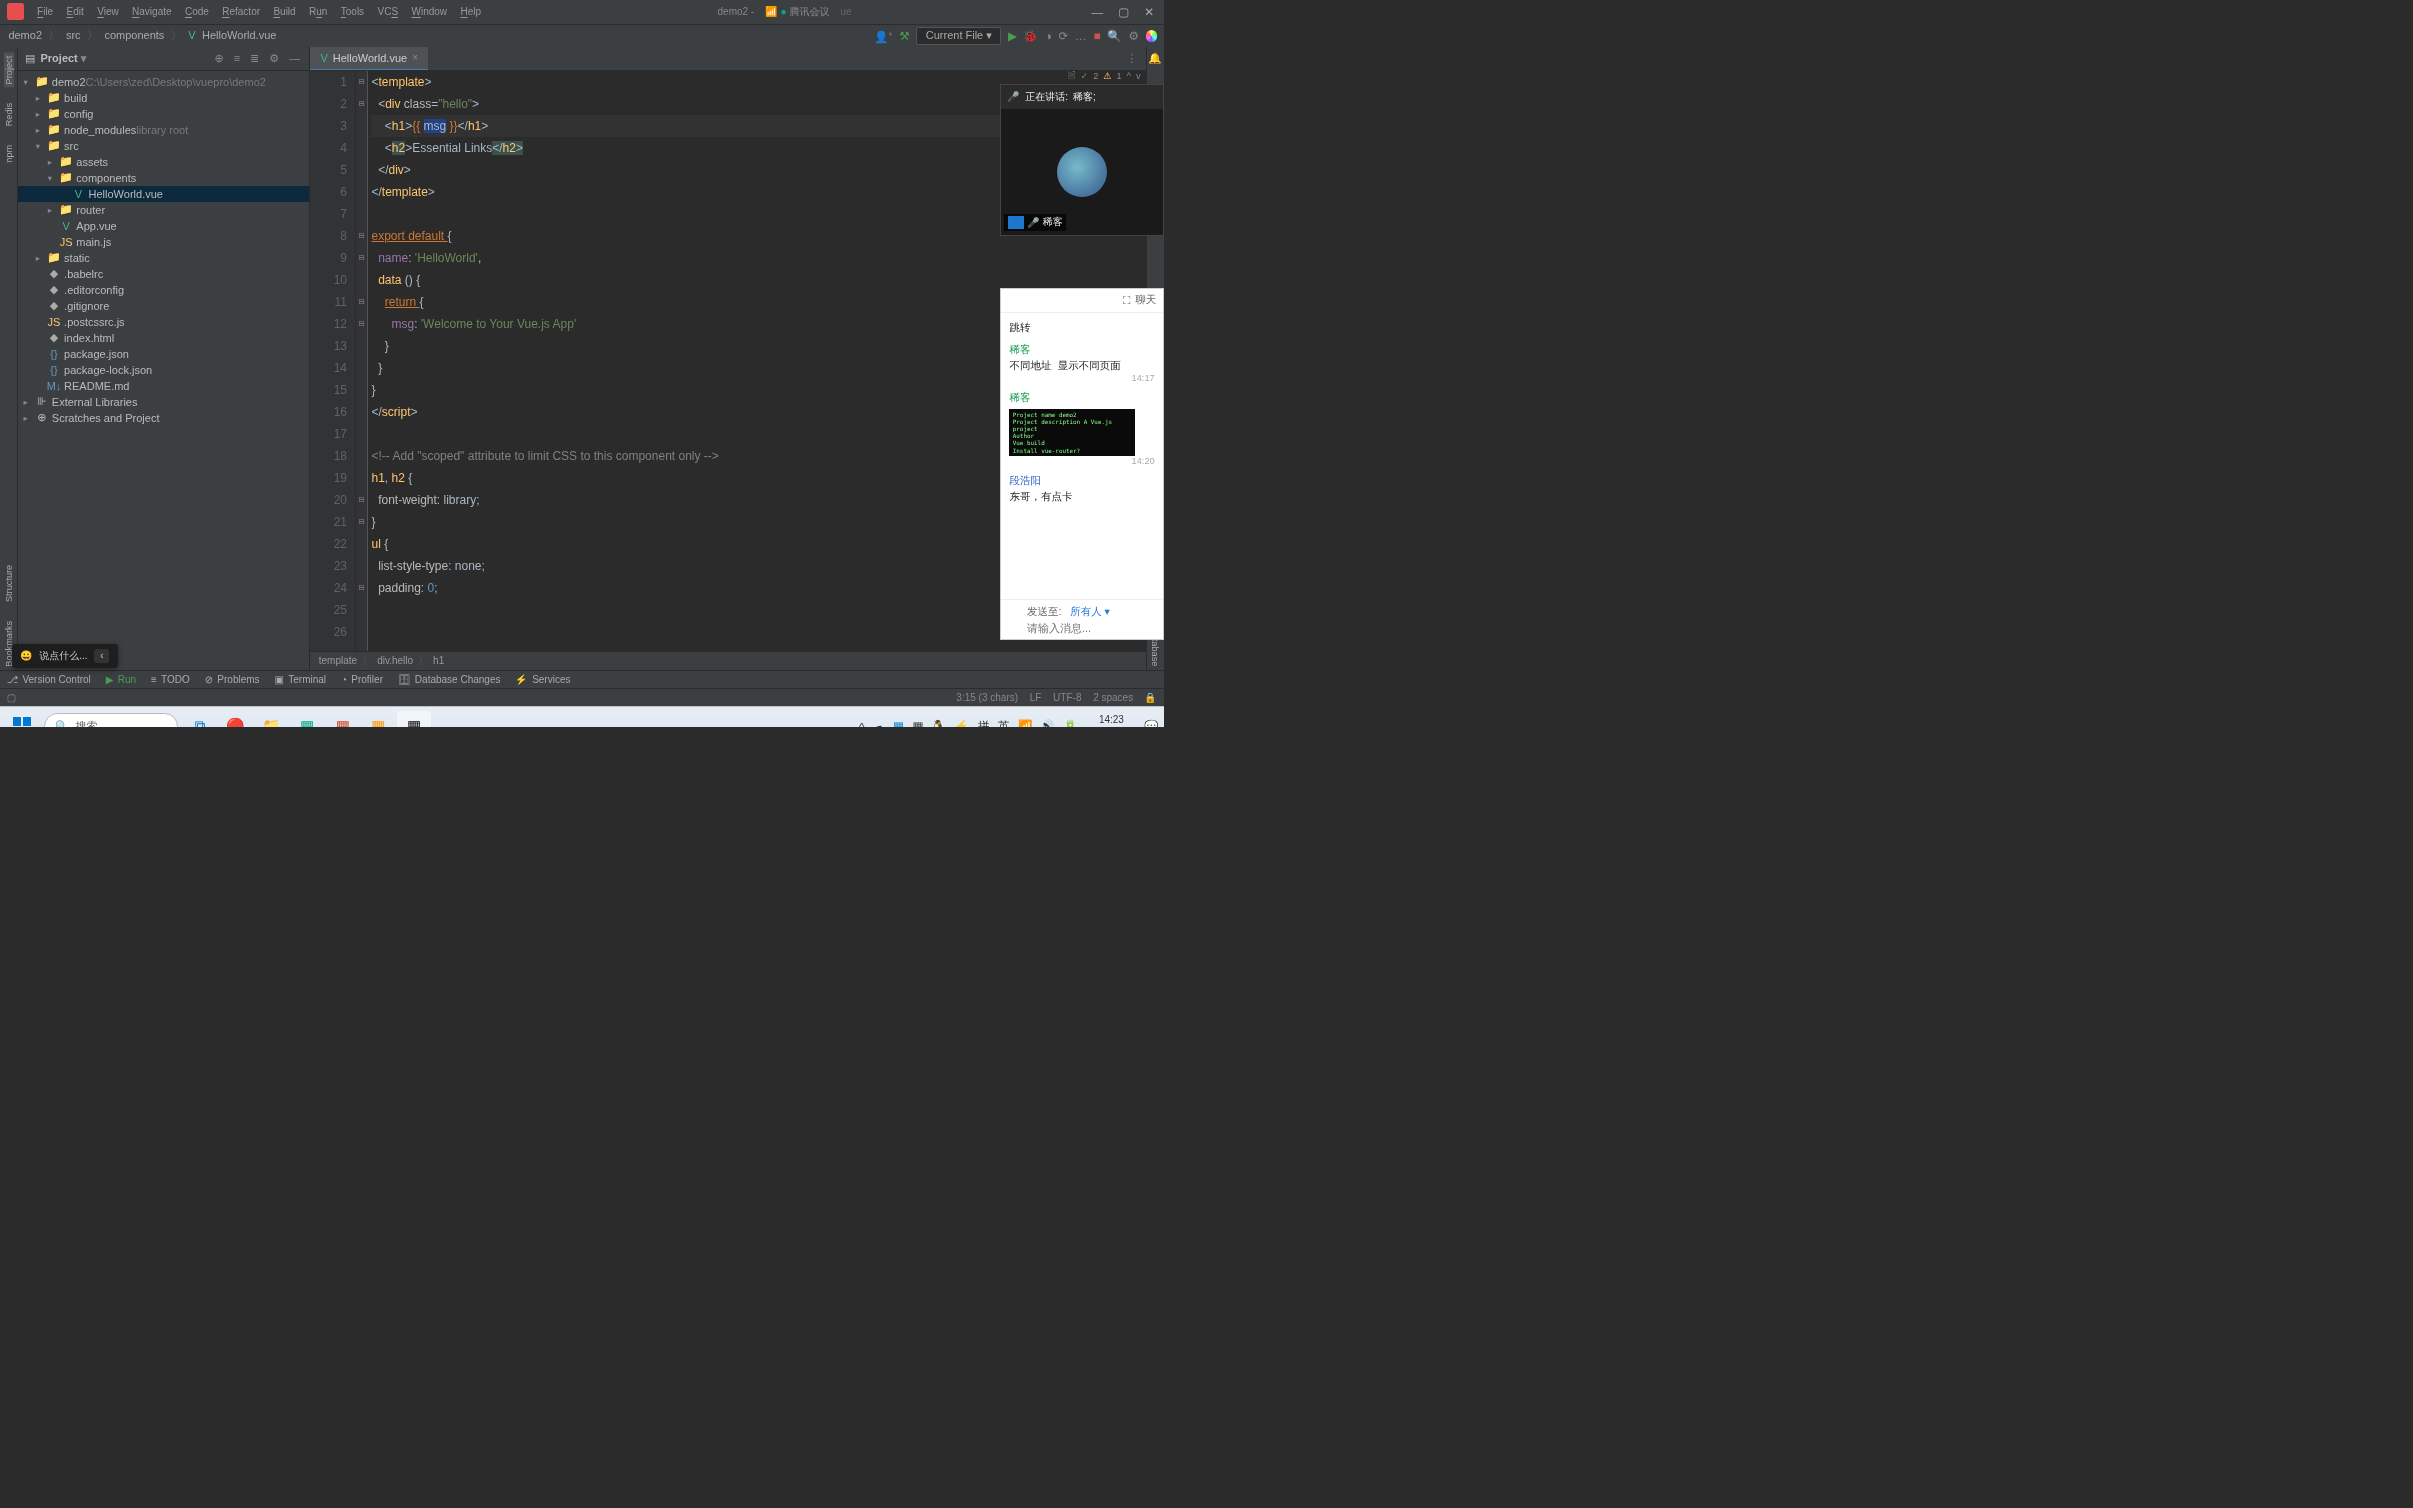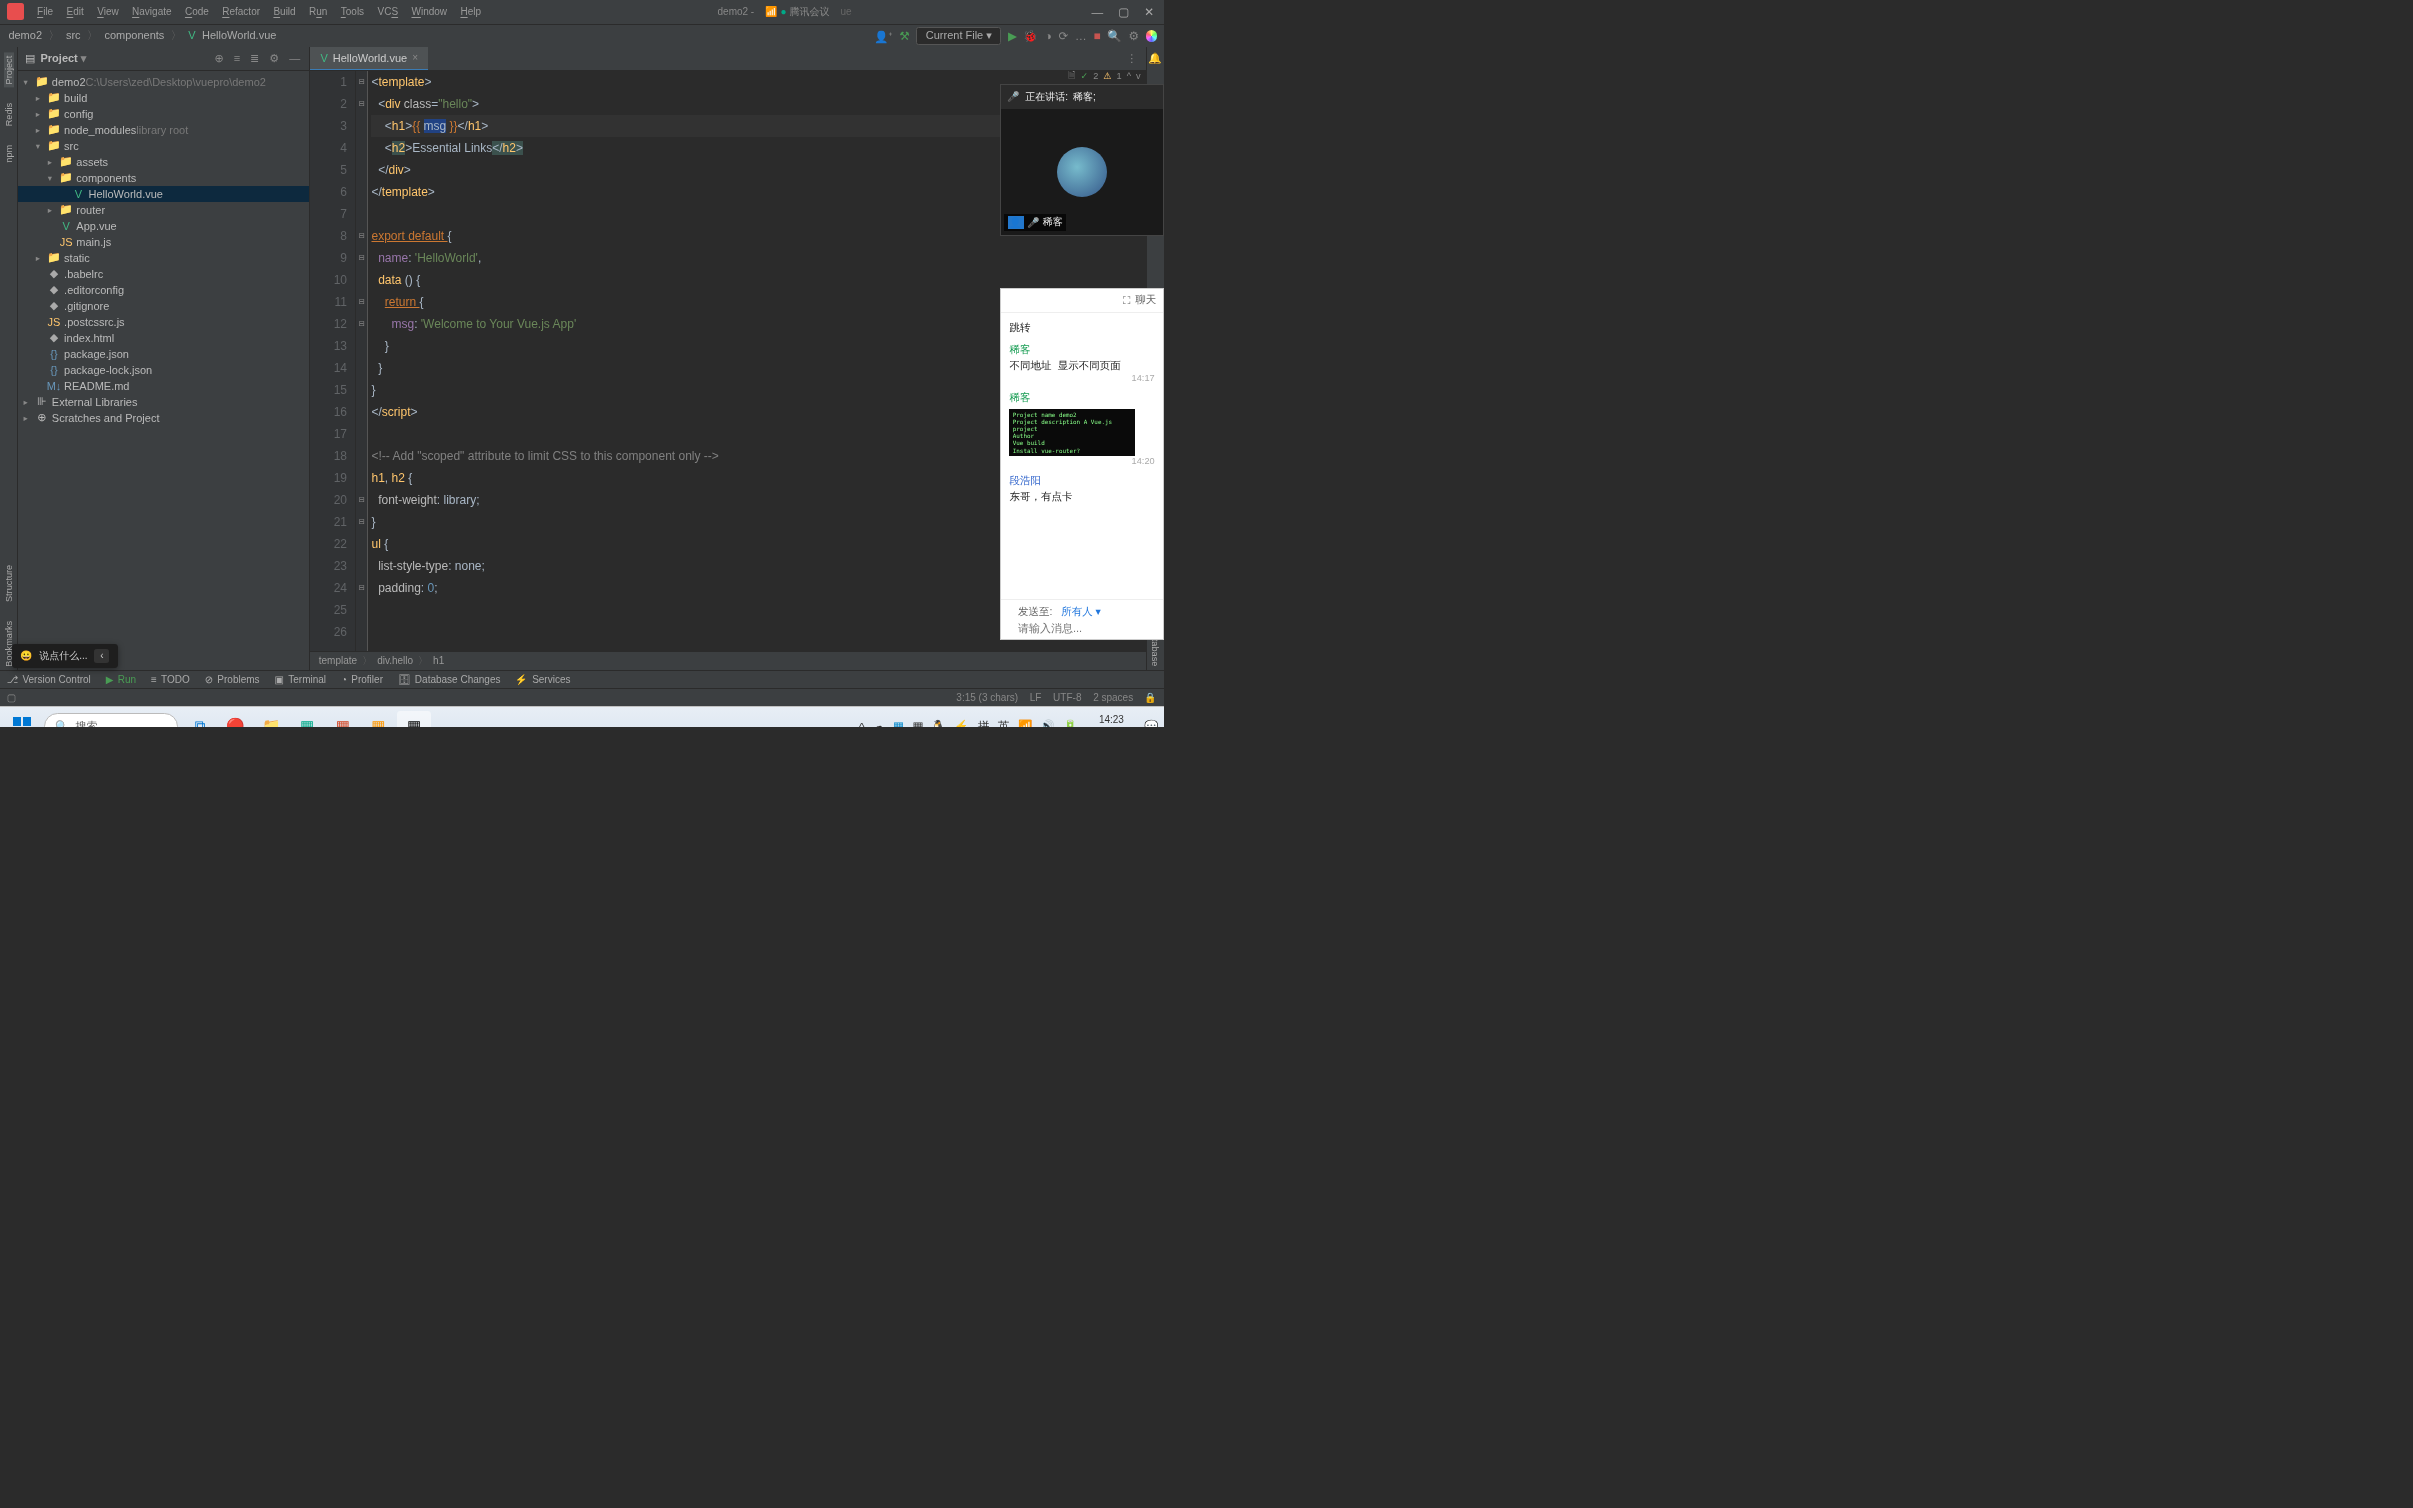--- a/index.html
+++ b/index.html
@@ -103,21 +103,21 @@
 .meeting .avatarzone .name { position: absolute; left: 3.4px; bottom: 3.4px; display: flex; align-items: center; gap: 3.4px; background: #000a; padding: 1.7px 3.4px;}
 .chatpanel { position: absolute; right: 0; top: 288px; width: 164px; height: 352px; background: #fff; border: 0.8px solid #ccc; z-index: 51; color: #222; font-size: 10.5px; display: flex; flex-direction: column;}
 .chatpanel .chead { height: 23.5px; display: flex; align-items: center; justify-content: flex-end; padding: 0 6.7px; gap: 5px; color: #666; border-bottom: 0.8px solid #eee;}
 .chatpanel .cbody { flex: 1; overflow: auto; padding: 6.7px 8.4px;}
 .chatpanel .msg { margin-bottom: 8.4px;}
 .chatpanel .msg .user-g { color: #1a9e55; font-weight: 500;}
 .chatpanel .msg .user-b { color: #3366cc; font-weight: 500;}
 .chatpanel .msg .txt { color: #222; margin-top: 1.7px; font-family: Liberation Mono, monospace;}
 .chatpanel .msg .time { color: #aaa; font-size: 9.2px; text-align: right;}
 .chatpanel .msg .img { width: 126px; height: 47px; background: #0a0a0a; margin-top: 3.4px; padding: 3.4px; font-family: monospace; font-size: 5.9px; color: #8f8; line-height: 1.2;}
-.chatpanel .cfoot { border-top: 0.8px solid #eee; padding: 5px 17px;}
+.chatpanel .cfoot { border-top: 0.8px solid #eee; padding: 5px 26px;}
 .chatpanel .cfoot .sendto { color: #666;}
 .chatpanel .cfoot .sendto .tgt { color: #2277dd;}
 .chatpanel .cfoot input { border: none; width: 100%; margin-top: 3.4px; outline: none; font-size: 11px; color: #888;}
 </style>
 </head>
 <body>
 
 <div class="titlebar">
   <div class="icon"></div>
   <div class="menus">

